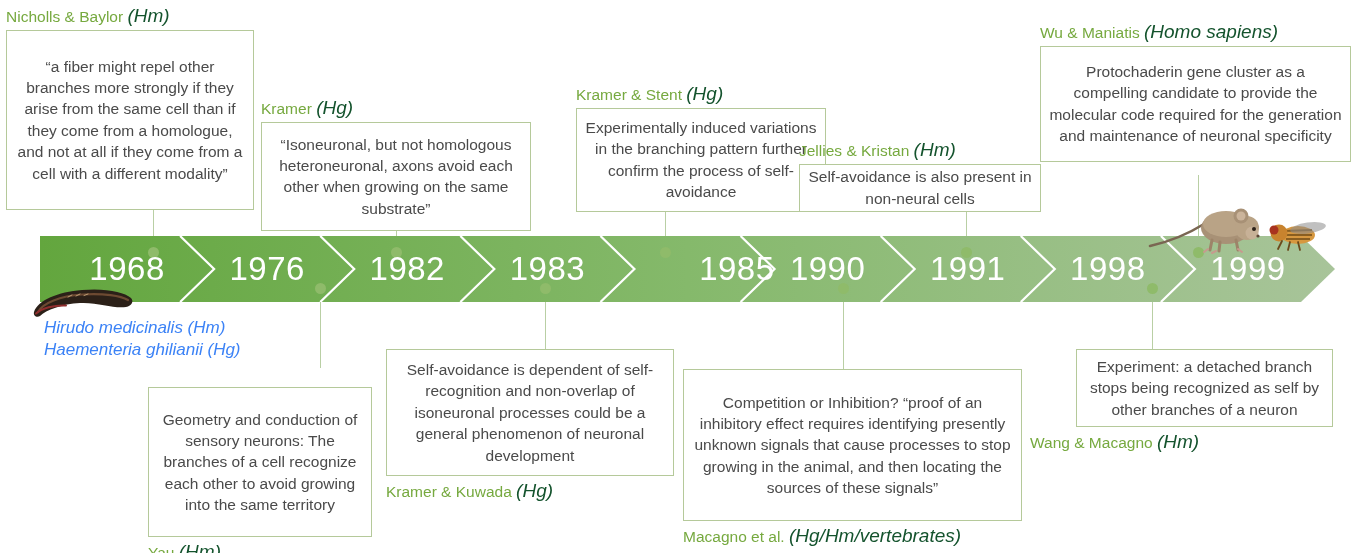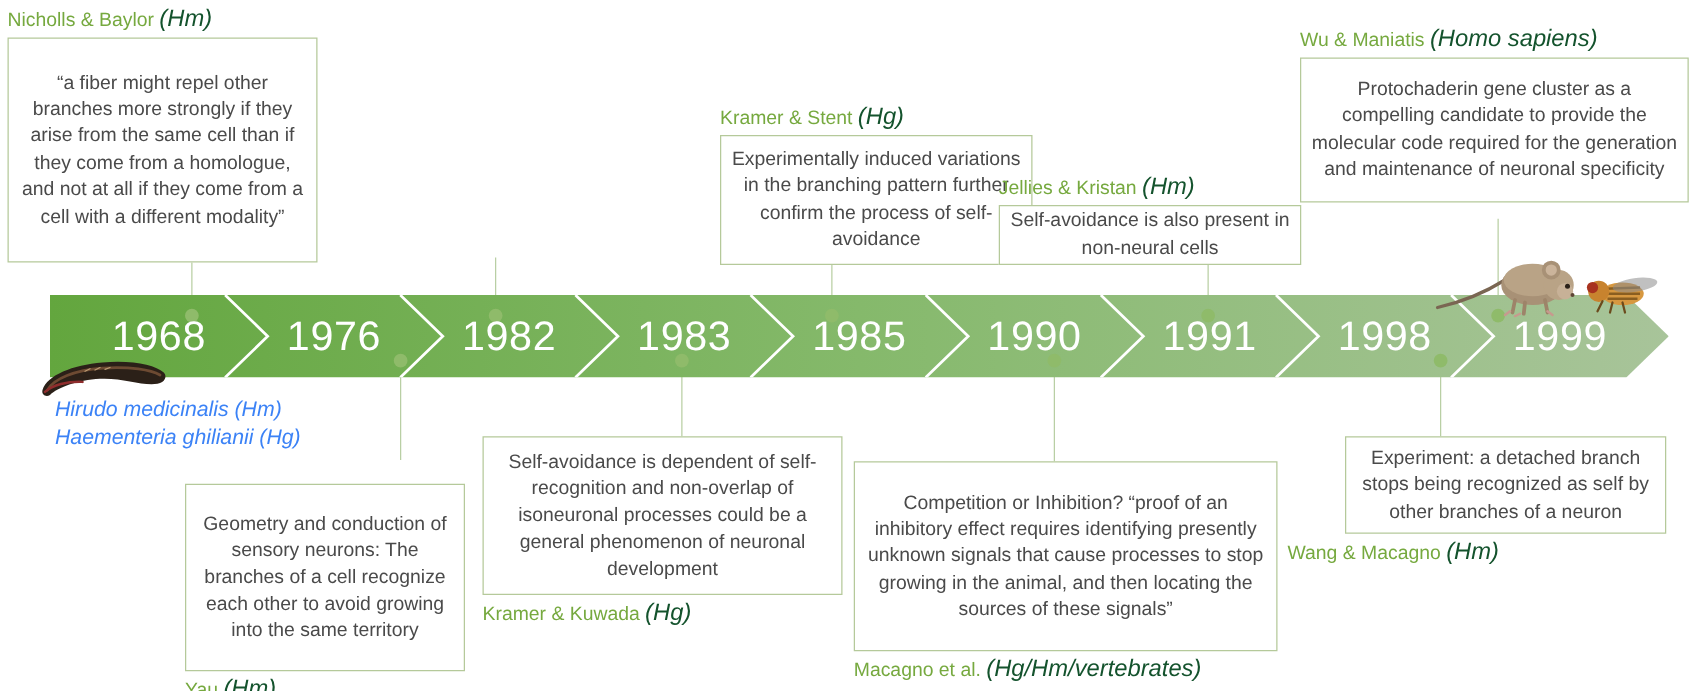--- a/index.html
+++ b/index.html
@@ -99,21 +99,21 @@
         </div>
         <div class="chev" style="left: 140.111px; width: 174.111px;">
           <span>1976</span>
         </div>
         <div class="chev" style="left: 280.222px; width: 174.111px;">
           <span>1982</span>
         </div>
         <div class="chev" style="left: 420.333px; width: 174.111px;">
           <span>1983</span>
         </div>
-        <div class="chev" style="left: 560.444px; width: 174.111px;">
+        <div class="chev" style="left: 560.444px; width: 174.111px; justify-content: flex-end;">
           <span>1985</span>
         </div>
         <div class="chev" style="left: 700.556px; width: 174.111px;">
           <span>1990</span>
         </div>
         <div class="chev" style="left: 840.667px; width: 174.111px;">
           <span>1991</span>
         </div>
         <div class="chev" style="left: 980.778px; width: 174.111px;">
           <span>1998</span>
@@ -171,20 +171,27 @@
   </svg>
 
   <div class="card-group" style="left:6px;top:4px;width:248px;">
     <div class="card-label">
       <span>Nicholls &amp; Baylor</span>
       <span class="sp">(Hm)</span>
     </div>
     <div class="card-box" style="height:180px;display:flex;align-items:center;justify-content:center;">“a fiber might repel other branches more strongly if they arise from the same cell than if they come from a homologue, and not at all if they come from a cell with a different modality”</div>
   </div>
 
+  <div class="card-group" style="left:261px;top:96px;width:270px;">
+    <div class="card-label">
+      <span>Kramer</span>
+      <span class="sp">(Hg)</span>
+    </div>
+    <div class="card-box" style="height:109px;display:flex;align-items:center;justify-content:center;">“Isoneuronal, but not homologous heteroneuronal, axons avoid each other when growing on the same substrate”</div>
+  </div>
 
   <div class="card-group" style="left:540px;top:82px;width:250px;padding-left:36px;">
     <div class="card-label">
       <span>Kramer &amp; Stent</span>
       <span class="sp">(Hg)</span>
     </div>
     <div class="card-box" style="height:104px;display:flex;align-items:center;justify-content:center;">Experimentally induced variations in the branching pattern further confirm the process of self-avoidance</div>
   </div>
 
   <div class="card-group" style="left:799px;top:138px;width:242px;">

